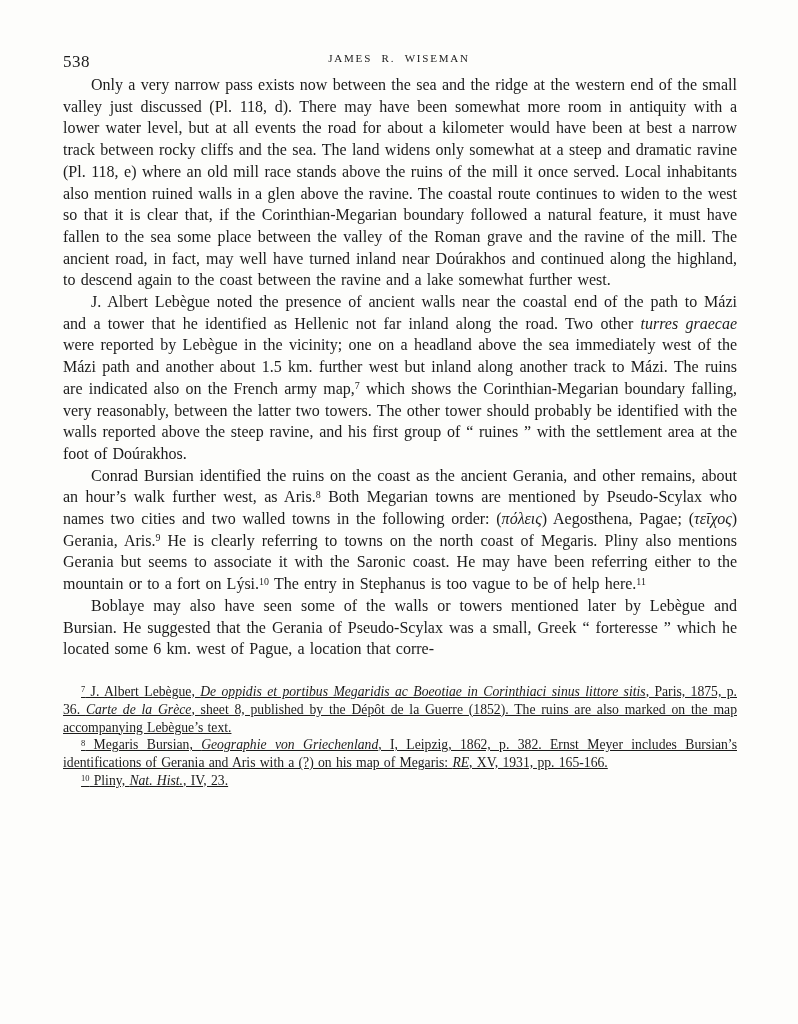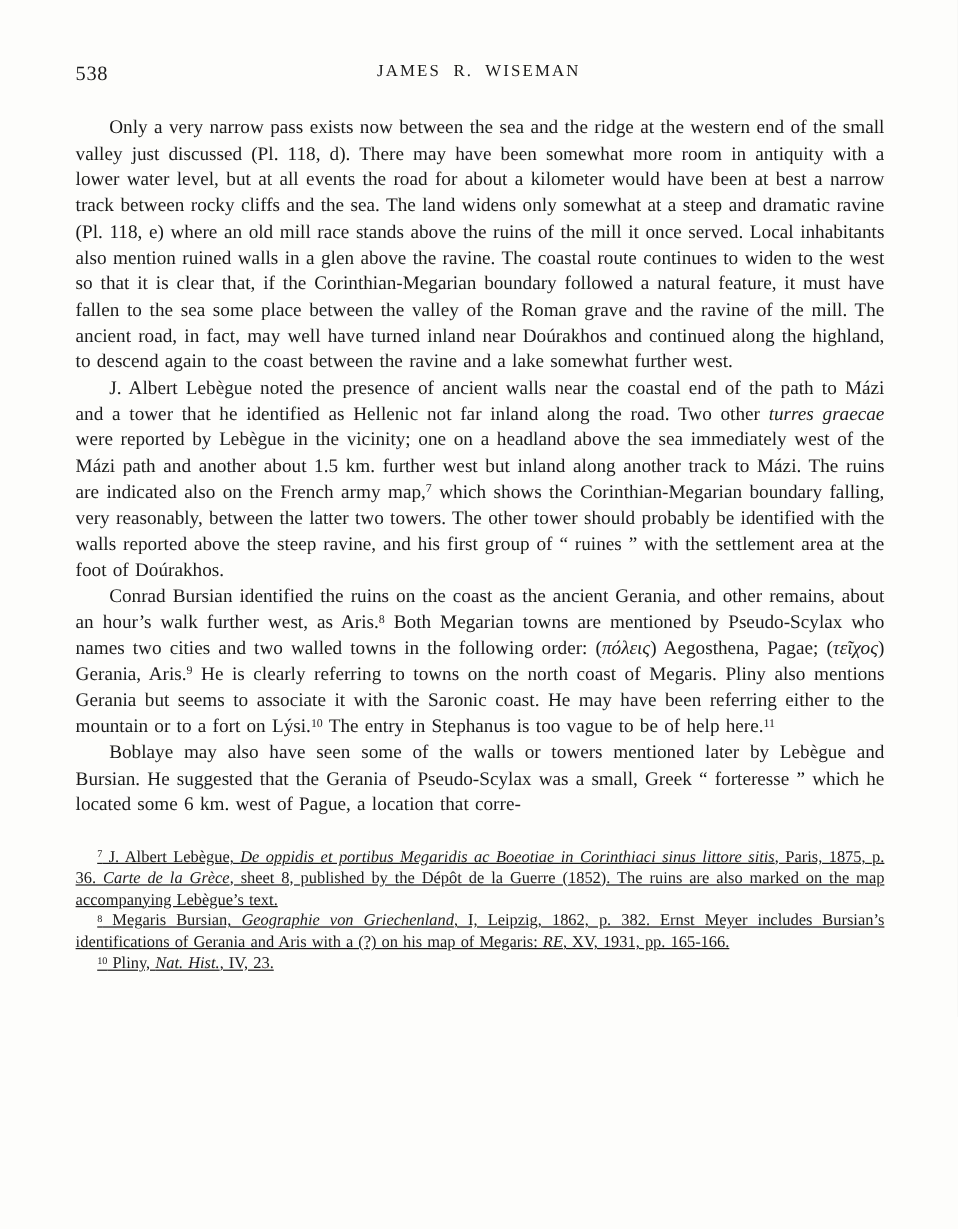--- a/index.html
+++ b/index.html
@@ -12,36 +12,35 @@
     background: #fdfdfb;
     color: #1b1b1b;
     font-family: "Liberation Serif", "DejaVu Serif", serif;
     overflow: hidden;
     box-sizing: border-box;
     padding: 52px 61px 0 63px;
   }
   .page-header {
     position: relative;
     height: 22px;
-    margin-bottom: 22px;
   }
   .page-number {
     position: absolute;
     left: 0;
     top: 0;
     font-size: 17px;
     letter-spacing: 0.5px;
   }
   .running-head {
     position: absolute;
     left: 0;
     right: 2px;
     top: 0;
     text-align: center;
-    font-size: 14px;
+    font-size: 11px;
     letter-spacing: 1.8px;
     word-spacing: 5px;
   }
   .body-text {
     font-size: 16px;
     line-height: 21.7px;
     text-align: justify;
     word-spacing: 1.2px;
   }
   .body-text p {

